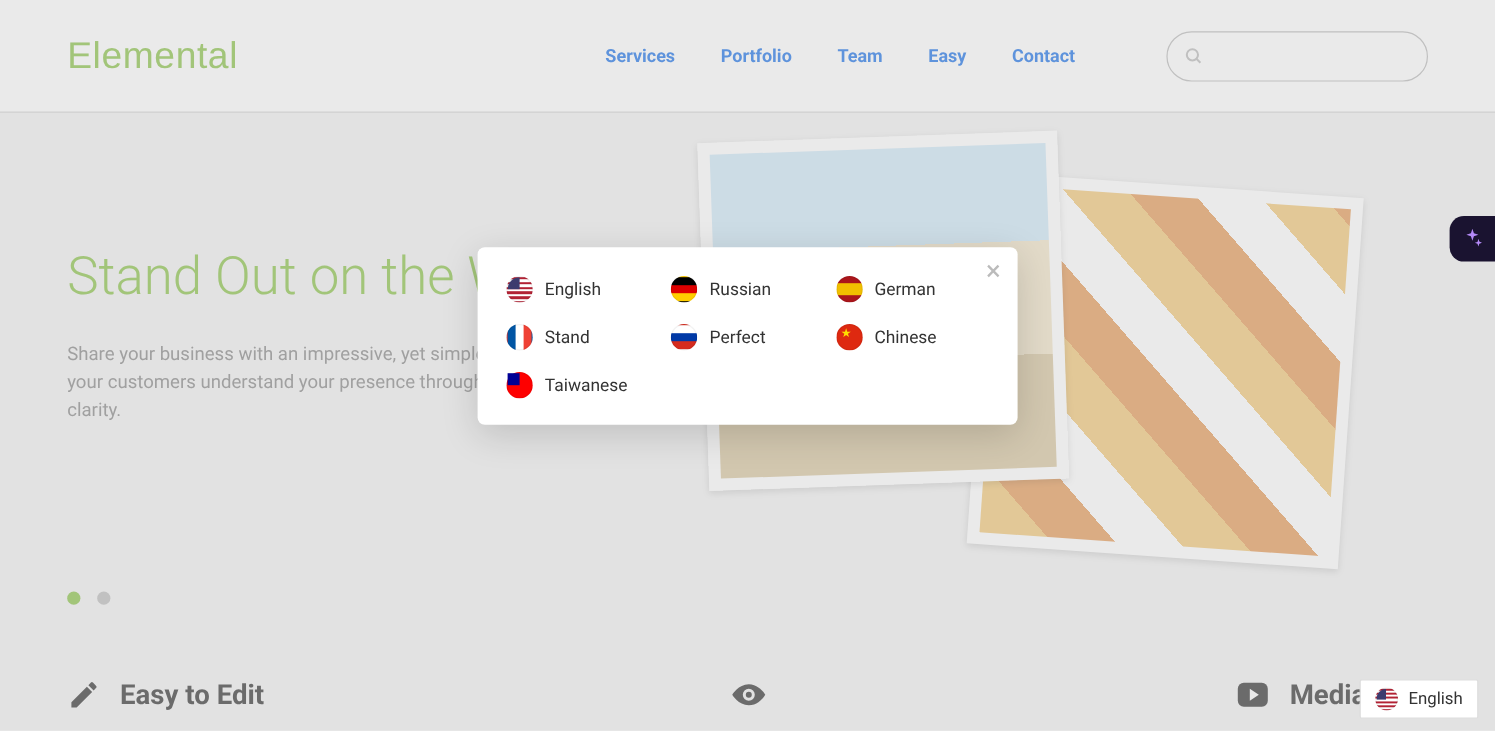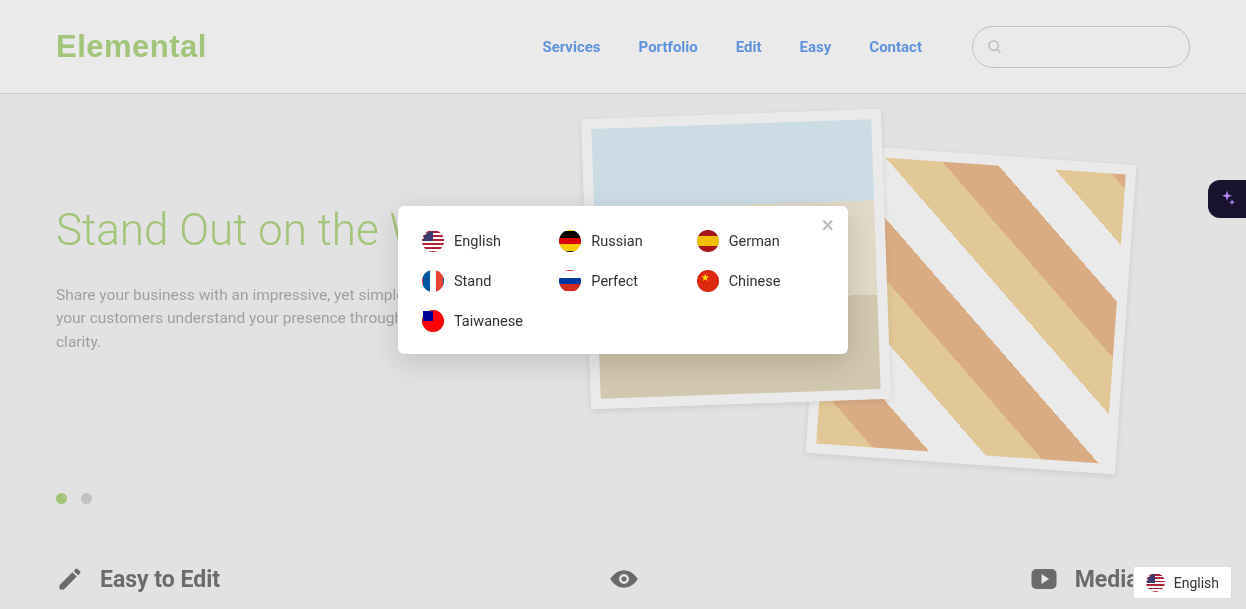--- a/index.html
+++ b/index.html
@@ -24,29 +24,29 @@
     align-items: center;
     padding: 0 56px;
     height: 94px;
     background: #fff;
     border-bottom: 1px solid #ccc;
     position: relative;
   }
   .logo {
     color: #8bc34a;
     font-size: 31px;
-    font-weight: 700;
+    font-weight: 400;
     letter-spacing: 0.5px;
     font-family: "Segoe UI", Arial, sans-serif;
   }
   .nav {
     display: flex;
     gap: 38px;
     margin-left: auto;
-    margin-right: 50px;
+    margin-right: 76px;
   }
   .nav a {
     color: #1e73e8;
     font-weight: 700;
     font-size: 15px;
     text-decoration: none;
     cursor: pointer;
   }
   .search-wrap {
     width: 218px;
@@ -236,21 +236,21 @@
   }
 </style>
 </head>
 <body>
 
 <div class="header">
   <div class="logo">Elemental</div>
   <nav class="nav">
     <a>Services</a>
     <a>Portfolio</a>
-    <a>Edit</a>
+    <a>Team</a>
     <a>Easy</a>
     <a>Contact</a>
   </nav>
   <div class="search-wrap">
     <svg width="16" height="16" viewBox="0 0 24 24" fill="none" stroke="#bbb" stroke-width="2.5">
         <circle cx="10" cy="10" r="7"></circle>
         <line x1="20" y1="20" x2="15" y2="15"></line>
       </svg>
     <input placeholder="" style="">
   </div>

